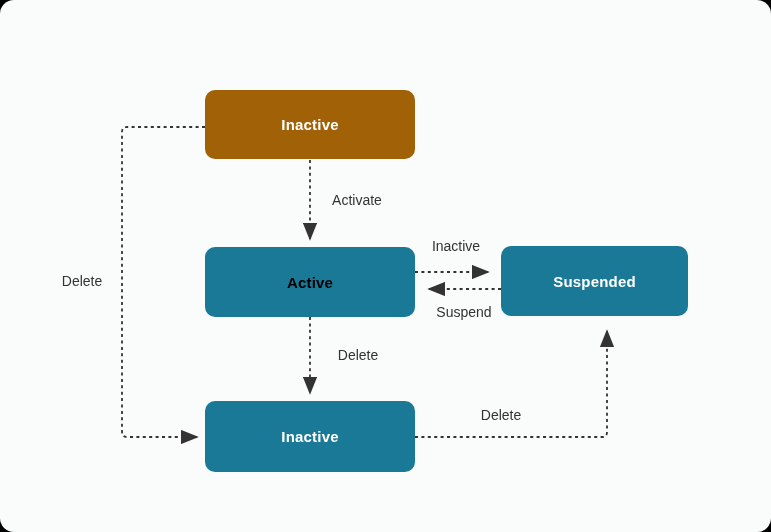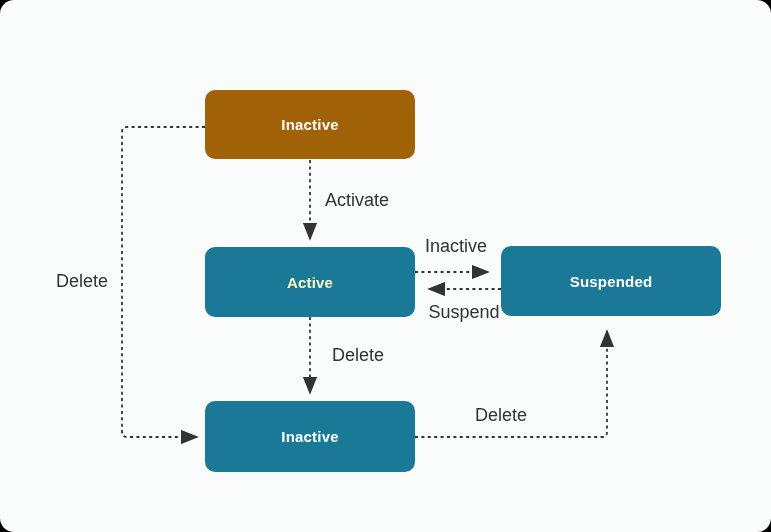--- a/index.html
+++ b/index.html
@@ -26,26 +26,26 @@
     display: flex;
     align-items: center;
     justify-content: center;
     color: #fff;
     font-weight: bold;
     font-size: 15px;
     letter-spacing: 0.2px;
   }
   .state-inactive  { left: 205px; top:  90px; width: 210px; height: 69px; }
   .state-active    { left: 205px; top: 247px; width: 210px; height: 70px; }
-  .state-suspended { left: 501px; top: 246px; width: 220px; height: 70px; }
+  .state-suspended { left: 501px; top: 246px; width: 187px; height: 70px; }
   .state-deleted   { left: 205px; top: 401px; width: 210px; height: 71px; }
   .edge-label {
     position: absolute;
     transform: translate(-50%, -50%);
-    font-size: 18px;
+    font-size: 14px;
     white-space: nowrap;
   }
   .lbl-activate      { left: 357px; top: 200px; }
   .lbl-suspend       { left: 456px; top: 246px; }
   .lbl-resume        { left: 464px; top: 312px; }
   .lbl-delete-mid    { left: 358px; top: 355px; }
   .lbl-delete-left   { left:  82px; top: 281px; }
   .lbl-delete-bottom { left: 501px; top: 415px; }
 </style>
 </head>
@@ -65,21 +65,21 @@
       <path d="M501,289 H429" marker-end="url(#arrow)"></path>
       <path d="M310,317 V393" marker-end="url(#arrow)"></path>
       <path d="M205,127 H127 Q122,127 122,132 V432 Q122,437 127,437 H197" marker-end="url(#arrow)"></path>
       <path d="M415,437 H602 Q607,437 607,432 V331" marker-end="url(#arrow)"></path>
     </g>
   </svg>
 
   <div class="state state-inactive" style="background: #a16207; color: rgb(255, 255, 255);">
     <span>Inactive</span>
   </div>
-  <div class="state state-active" style="background: rgb(27, 121, 152); color: #fef9c3;">
+  <div class="state state-active" style="background: rgb(27, 121, 152); color: #000000;">
     <span>Active</span>
   </div>
   <div class="state state-suspended" style="background: rgb(27, 121, 152); color: rgb(255, 255, 255);">
     <span>Suspended</span>
   </div>
   <div class="state state-deleted" style="background: rgb(27, 121, 152); color: rgb(255, 255, 255);">
     <span>Inactive</span>
   </div>
 
   <div class="edge-label lbl-activate" style="color: rgb(51, 51, 51);">Activate</div>

